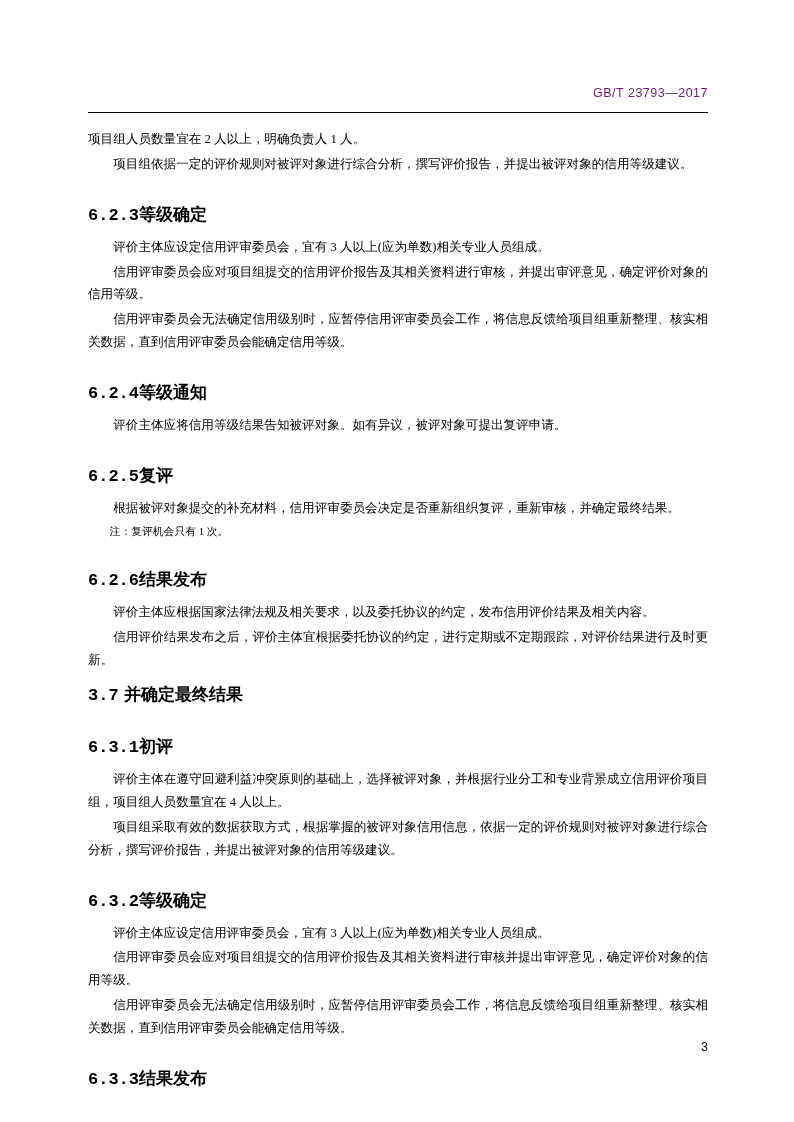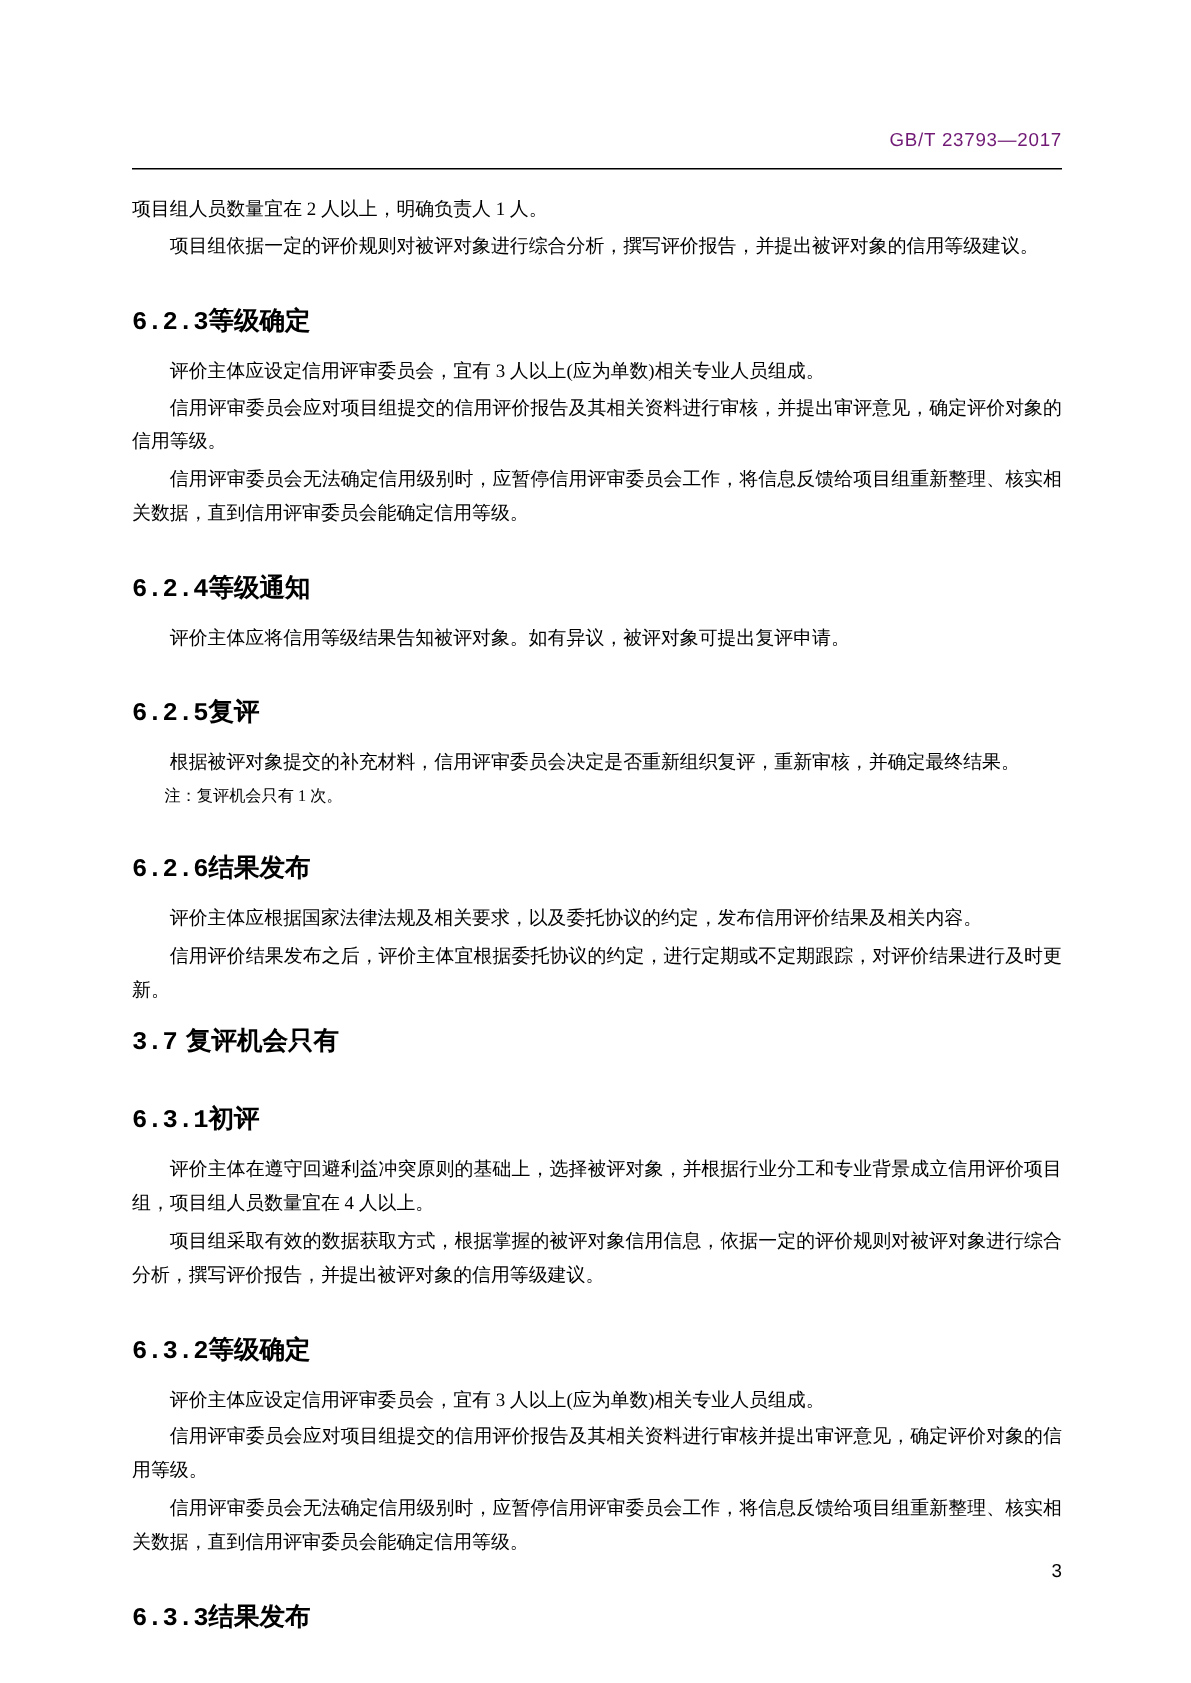--- a/index.html
+++ b/index.html
@@ -121,21 +121,21 @@
         <p class="ind">信用评审委员会应对项目组提交的信用评价报告及其相关资料进行审核，并提出审评意见，确定评价对象的信用等级。</p>
         <p class="ind">信用评审委员会无法确定信用级别时，应暂停信用评审委员会工作，将信息反馈给项目组重新整理、核实相关数据，直到信用评审委员会能确定信用等级。</p>
         <h4 class="heading"><span class="num">6.2.4</span><span>等级通知</span></h4>
         <p class="ind">评价主体应将信用等级结果告知被评对象。如有异议，被评对象可提出复评申请。</p>
         <h4 class="heading"><span class="num">6.2.5</span><span>复评</span></h4>
         <p class="ind">根据被评对象提交的补充材料，信用评审委员会决定是否重新组织复评，重新审核，并确定最终结果。</p>
         <p class="note">注：复评机会只有 1 次。</p>
         <h4 class="heading"><span class="num">6.2.6</span><span>结果发布</span></h4>
         <p class="ind">评价主体应根据国家法律法规及相关要求，以及委托协议的约定，发布信用评价结果及相关内容。</p>
         <p class="ind">信用评价结果发布之后，评价主体宜根据委托协议的约定，进行定期或不定期跟踪，对评价结果进行及时更新。</p>
-        <h4 class="heading sec"><span class="num">3.7</span><span>复评机会只有</span></h4>
+        <h4 class="heading sec"><span class="num">3.7</span><span>并确定最终结果</span></h4>
         <h4 class="heading"><span class="num">6.3.1</span><span>初评</span></h4>
         <p class="ind">评价主体在遵守回避利益冲突原则的基础上，选择被评对象，并根据行业分工和专业背景成立信用评价项目组，项目组人员数量宜在 4 人以上。</p>
         <p class="ind">项目组采取有效的数据获取方式，根据掌握的被评对象信用信息，依据一定的评价规则对被评对象进行综合分析，撰写评价报告，并提出被评对象的信用等级建议。</p>
         <h4 class="heading"><span class="num">6.3.2</span><span>等级确定</span></h4>
         <p class="ind">评价主体应设定信用评审委员会，宜有 3 人以上(应为单数)相关专业人员组成。</p>
         <p class="ind">信用评审委员会应对项目组提交的信用评价报告及其相关资料进行审核并提出审评意见，确定评价对象的信用等级。</p>
         <p class="ind">信用评审委员会无法确定信用级别时，应暂停信用评审委员会工作，将信息反馈给项目组重新整理、核实相关数据，直到信用评审委员会能确定信用等级。</p>
         <h4 class="heading"><span class="num">6.3.3</span><span>结果发布</span></h4>
       </div>
 

